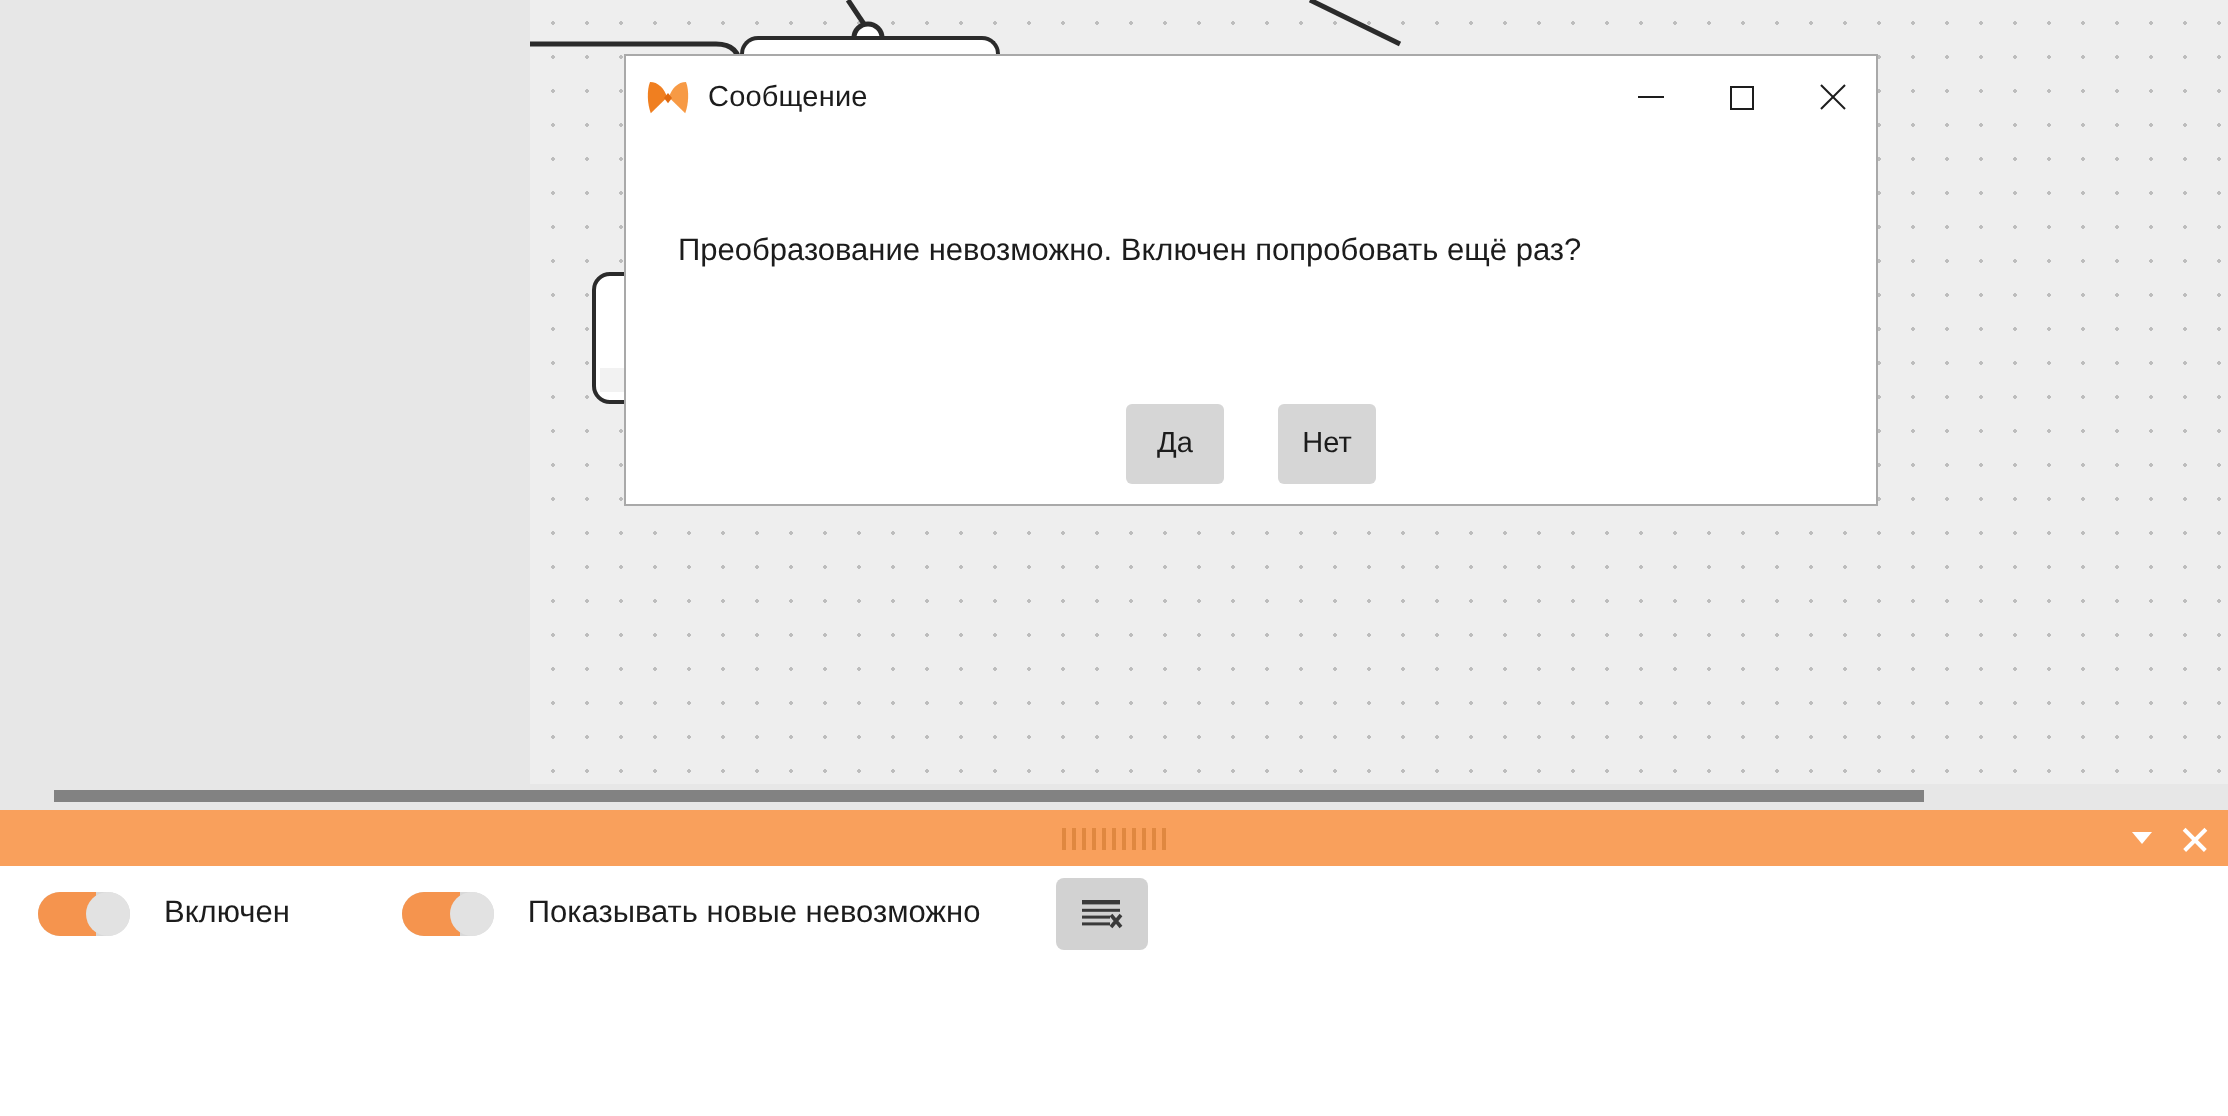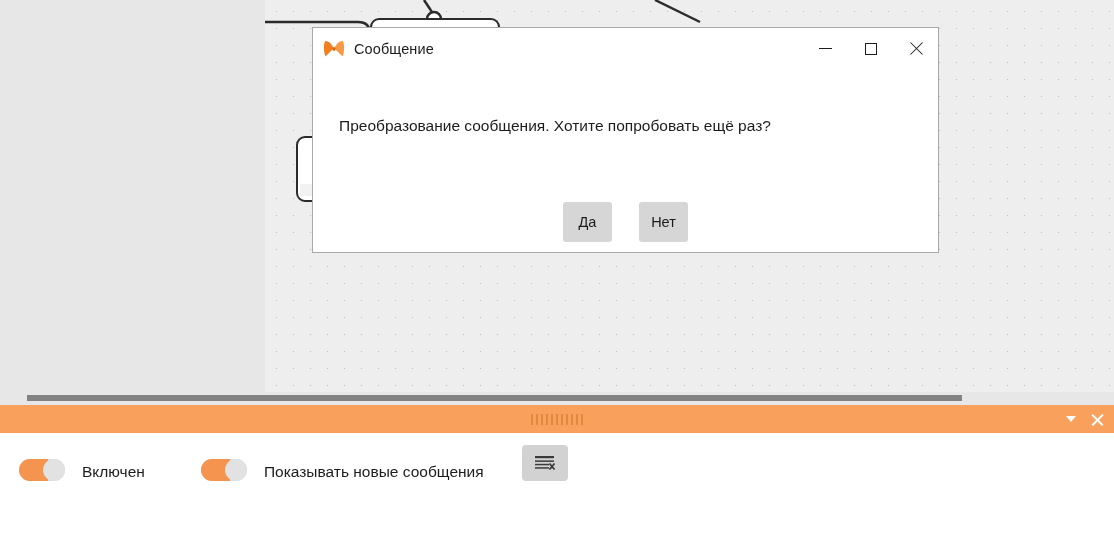--- a/index.html
+++ b/index.html
@@ -130,21 +130,21 @@
     border-right: 5px solid transparent; border-top: 6px solid #ffffff; }
   .x-ico { position: relative; width: 13px; height: 13px; }
   .x-ico:before, .x-ico:after {
     content: ""; position: absolute; left: -1px; top: 6px; width: 15px;
     height: 1.6px; background: #ffffff;
   }
   .x-ico:before { transform: rotate(45deg); }
   .x-ico:after { transform: rotate(-45deg); }
 
   .log-toolbar {
-    height: 48px; background: #ffffff; display: flex; align-items: flex-end;
+    height: 48px; background: #ffffff; display: flex; align-items: center;
     padding-left: 19px;
   }
   .toggle {
     position: relative; width: 46px; height: 22px; border-radius: 11px;
     background: #d9d9d9; flex: 0 0 auto; cursor: pointer;
   }
   .toggle .fill {
     position: absolute; left: 0; top: 0; width: 29px; height: 22px;
     background: #f5944e; border-radius: 11px 0 0 11px;
   }
@@ -214,21 +214,21 @@
         </div>
         <div class="win-btn">
           <span class="win-max"></span>
         </div>
         <div class="win-btn">
           <span class="win-close"></span>
         </div>
       </div>
     </div>
 
-    <div class="dialog-message">Преобразование сообщения. Хотите попробовать ещё раз?</div>
+    <div class="dialog-message">Преобразование невозможно. Включен попробовать ещё раз?</div>
 
     <div class="dialog-buttons">
       <button class="dlg-btn">Да</button>
       <button class="dlg-btn">Нет</button>
     </div>
   </div>
 
   <div class="log-panel">
 
     <div class="log-header">
@@ -261,21 +261,21 @@
         <span class="knob"></span>
       </div>
       <span class="toggle-label">Включен</span>
 
       <span class="tb-gap"></span>
 
       <div class="toggle">
         <span class="fill"></span>
         <span class="knob"></span>
       </div>
-      <span class="toggle-label">Показывать новые сообщения</span>
+      <span class="toggle-label">Показывать новые невозможно</span>
 
       <div class="clear-btn">
         <svg width="24" height="20" viewBox="0 0 24 20">
           <rect x="2" y="3" width="19" height="2.2" fill="#3a3a3a"></rect>
           <rect x="2" y="7.4" width="19" height="1.5" fill="#3a3a3a"></rect>
           <rect x="2" y="10.8" width="14" height="1.5" fill="#3a3a3a"></rect>
           <rect x="2" y="14.2" width="14" height="1.5" fill="#3a3a3a"></rect>
           <path d="M16.5,10.5 L21.5,16.5 M21.5,10.5 L16.5,16.5" stroke="#3a3a3a" stroke-width="1.8" fill="none"></path>
         </svg>
       </div>

